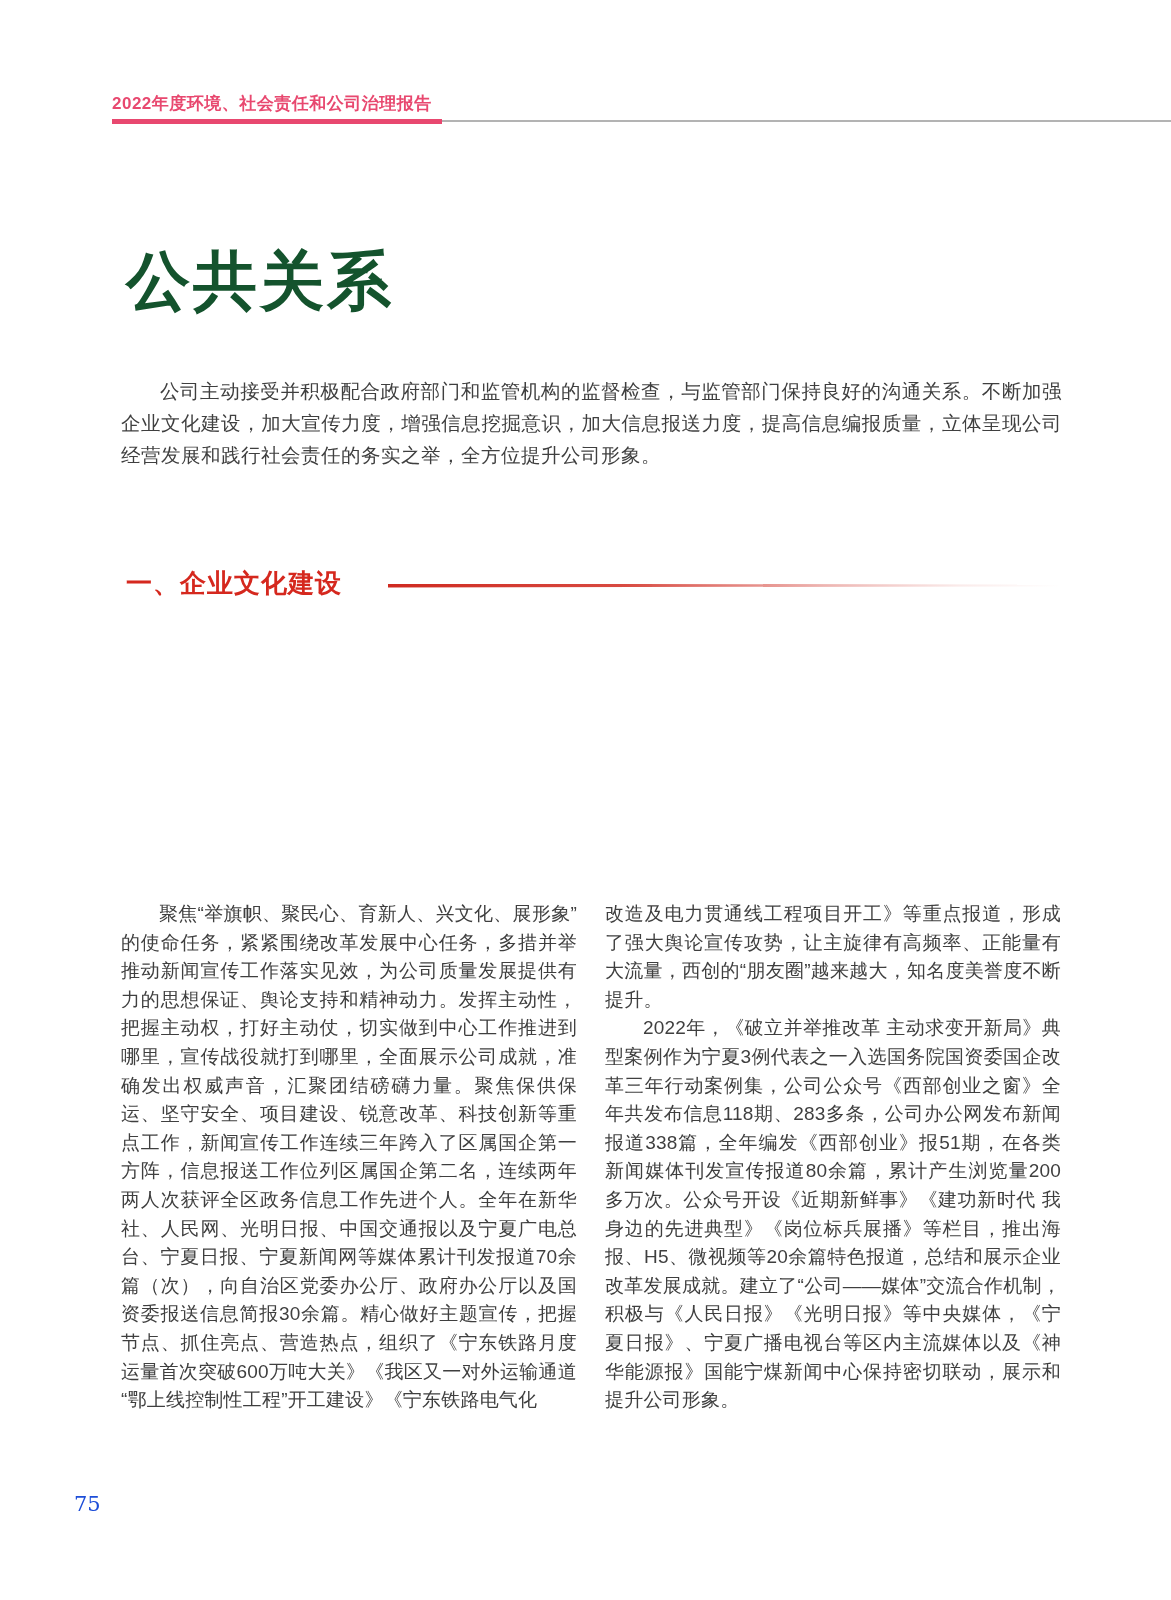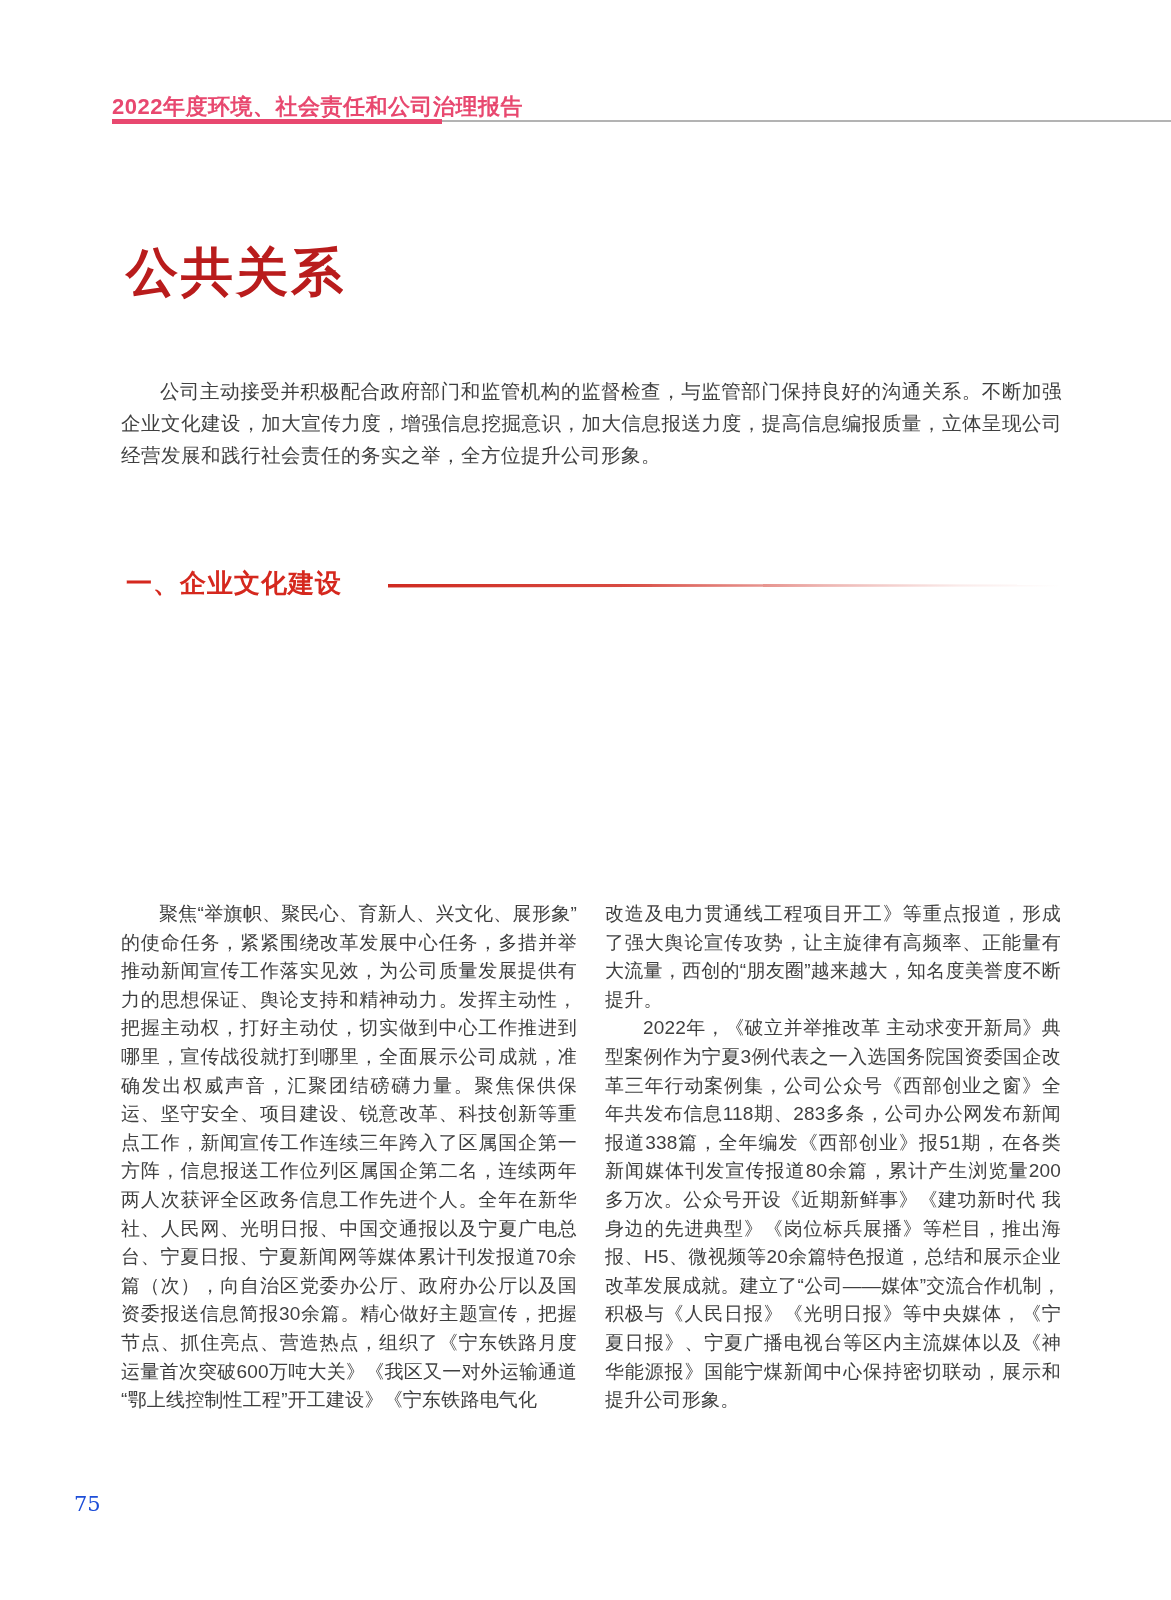--- a/index.html
+++ b/index.html
@@ -8,35 +8,35 @@
     position: relative;
     font-family: "Liberation Sans", sans-serif;
     color: #3f3f3f;
     overflow: hidden;
   }
   .page { position: absolute; inset: 0; background: #fff; }
 
   
   .header-title {
     position: absolute; left: 112px; top: 92px;
-    font-size: 22px; font-weight: 600; letter-spacing: 0.5px;
+    font-size: 17px; font-weight: 600; letter-spacing: 0.5px;
     color: #e8486f;
   }
   .header-rule {
     position: absolute; left: 112px; right: 0; top: 119px;
     display: flex; align-items: flex-start;
   }
   .header-rule .pink { width: 330px; height: 5px; background: #e8486f; }
   .header-rule .gray { flex: 1; height: 2px; background: #b3b3b3; margin-top: 1px; }
 
   
   .page-title {
     position: absolute; left: 126px; top: 238px; margin: 0;
-    font-size: 52px; font-weight: bold; letter-spacing: 3px;
-    color: #b91c1c;
+    font-size: 64px; font-weight: bold; letter-spacing: 3px;
+    color: #14532d;
   }
 
   
   .intro {
     position: absolute; left: 121px; top: 375px; width: 941px; margin: 0;
     font-size: 19.5px; line-height: 32px; letter-spacing: 0.5px;
     text-align: justify; text-indent: 2em; color: #3f3f3f;
   }
 
   

